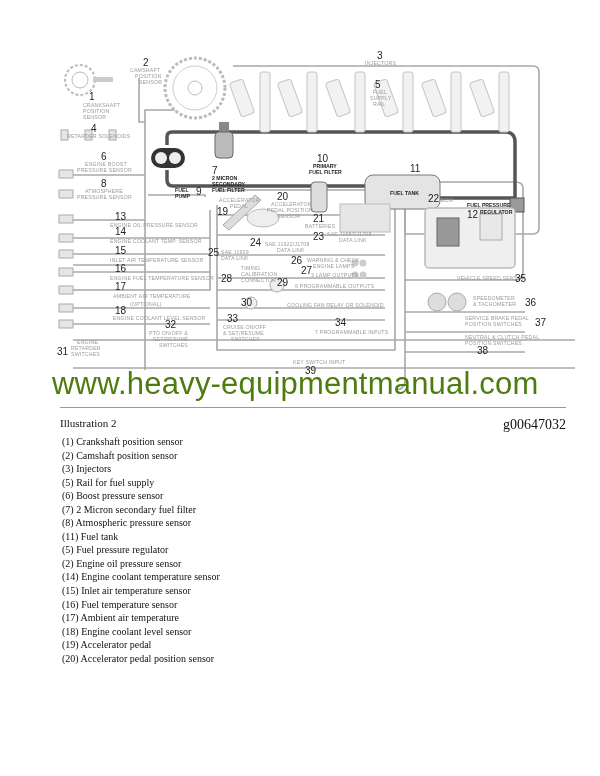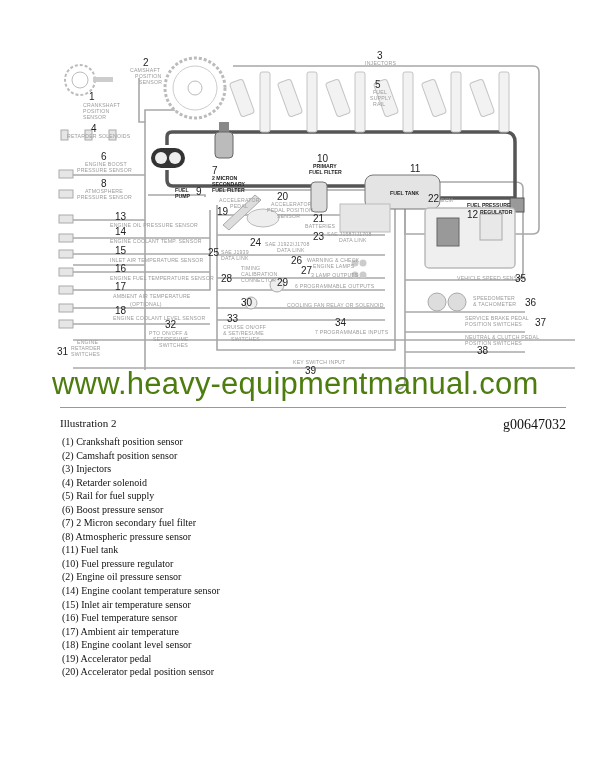--- a/index.html
+++ b/index.html
@@ -291,27 +291,26 @@
 
 <div class="watermark">www.heavy-equipmentmanual.com</div>
 <div class="rule"></div>
 <div class="caption">Illustration 2</div>
 <div class="gid">g00647032</div>
 
 <ul class="legend">
   <li>(1) Crankshaft position sensor</li>
   <li>(2) Camshaft position sensor</li>
   <li>(3) Injectors</li>
-  <li>(4) Retarder solenoid</li>
   <li>(5) Rail for fuel supply</li>
   <li>(6) Boost pressure sensor</li>
   <li>(7) 2 Micron secondary fuel filter</li>
   <li>(8) Atmospheric pressure sensor</li>
   <li>(11) Fuel tank</li>
-  <li>(10) Fuel pressure regulator</li>
+  <li>(5) Fuel pressure regulator</li>
   <li>(2) Engine oil pressure sensor</li>
   <li>(14) Engine coolant temperature sensor</li>
   <li>(15) Inlet air temperature sensor</li>
   <li>(16) Fuel temperature sensor</li>
   <li>(17) Ambient air temperature</li>
   <li>(18) Engine coolant level sensor</li>
   <li>(19) Accelerator pedal</li>
   <li>(20) Accelerator pedal position sensor</li>
 </ul>
 

